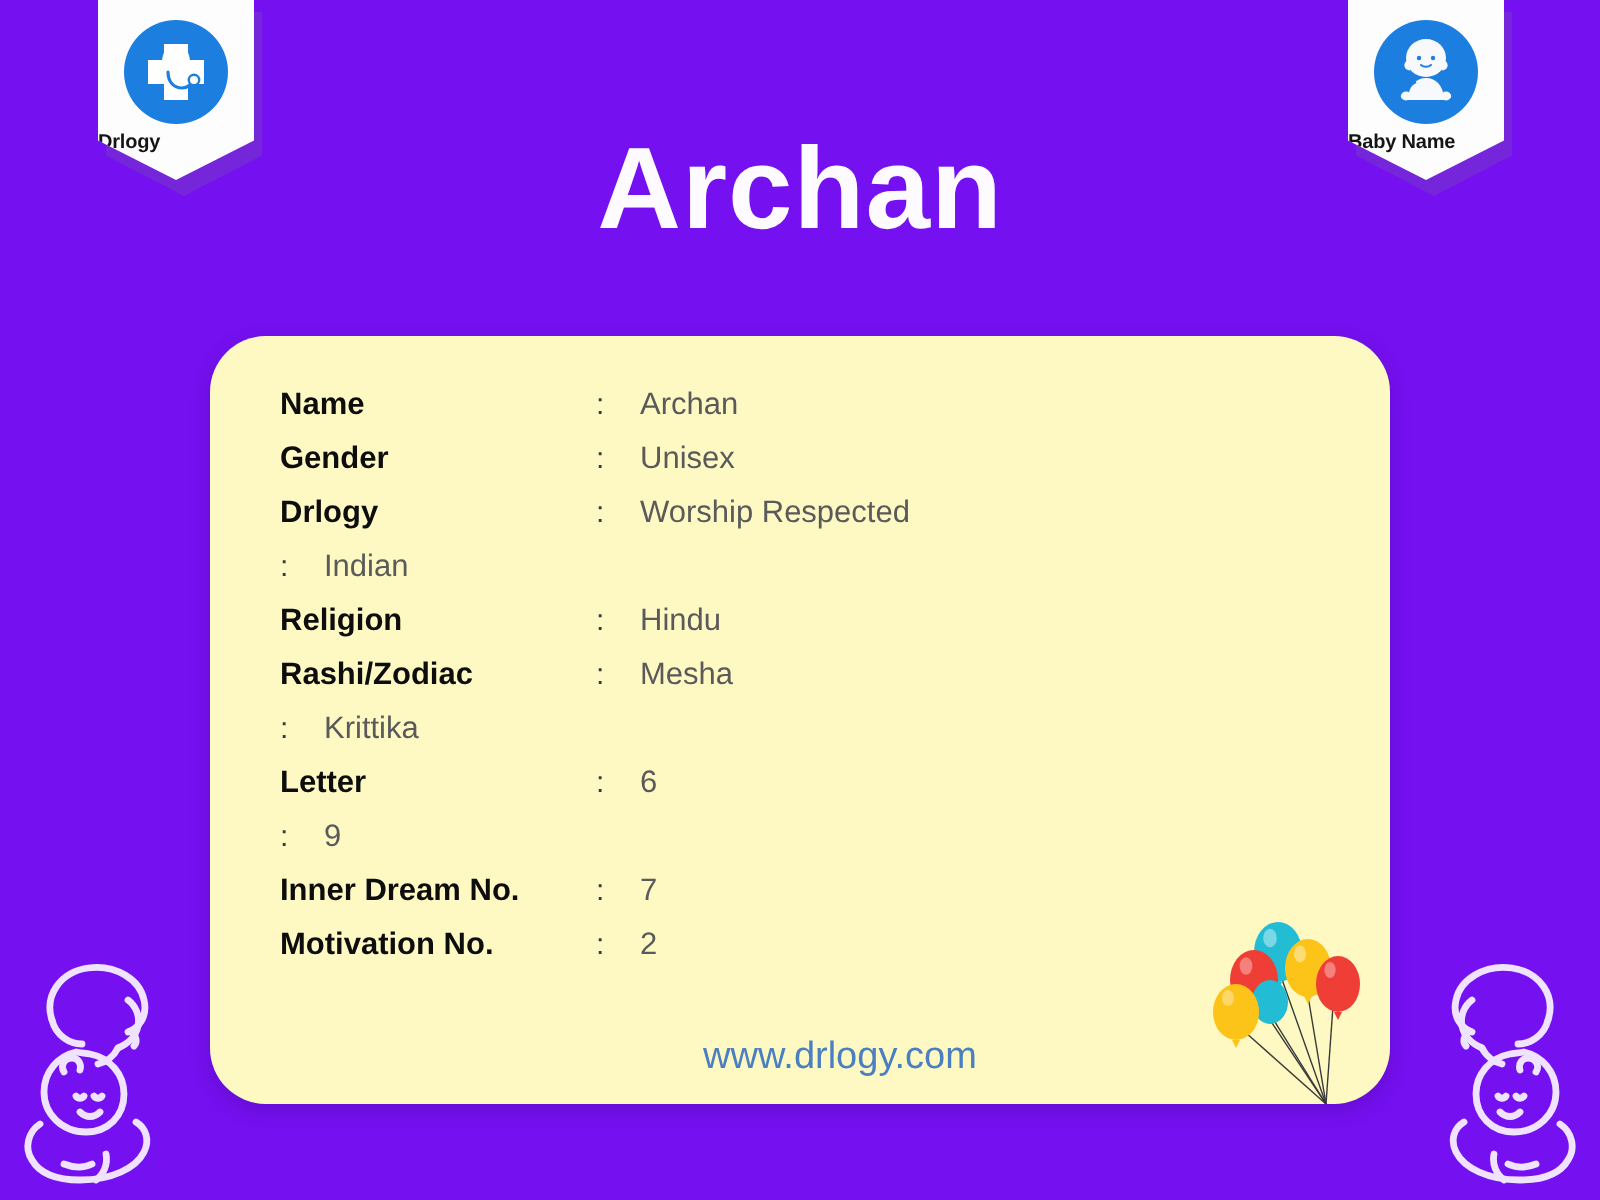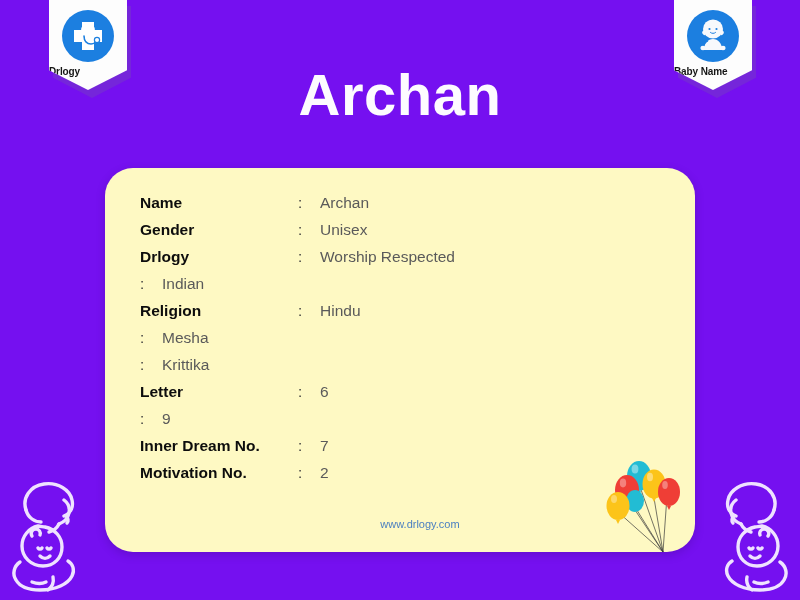--- a/index.html
+++ b/index.html
@@ -116,21 +116,21 @@
     font-size: 15.5px;
     color: #5a5a5a;
     white-space: nowrap;
   }
   .card-url {
     position: absolute;
     left: 0;
     top: 350px;
     width: 590px;
     text-align: center;
-    font-size: 11px;
+    font-size: 19px;
     color: #4a7fc1;
     padding-left: 40px;
     box-sizing: border-box;
   }
   .balloons {
     position: absolute;
     right: 4px;
     bottom: -4px;
     width: 86px;
     height: 104px;
@@ -257,20 +257,21 @@
       <span class="row-value">Indian</span>
     </div>
 
     <div class="row">
       <span class="row-label">Religion</span>
       <span class="row-colon">:</span>
       <span class="row-value">Hindu</span>
     </div>
 
     <div class="row">
+      <span class="row-label">Rashi/Zodiac</span>
       <span class="row-colon">:</span>
       <span class="row-value">Mesha</span>
     </div>
 
     <div class="row">
       <span class="row-colon">:</span>
       <span class="row-value">Krittika</span>
     </div>
 
     <div class="row">

